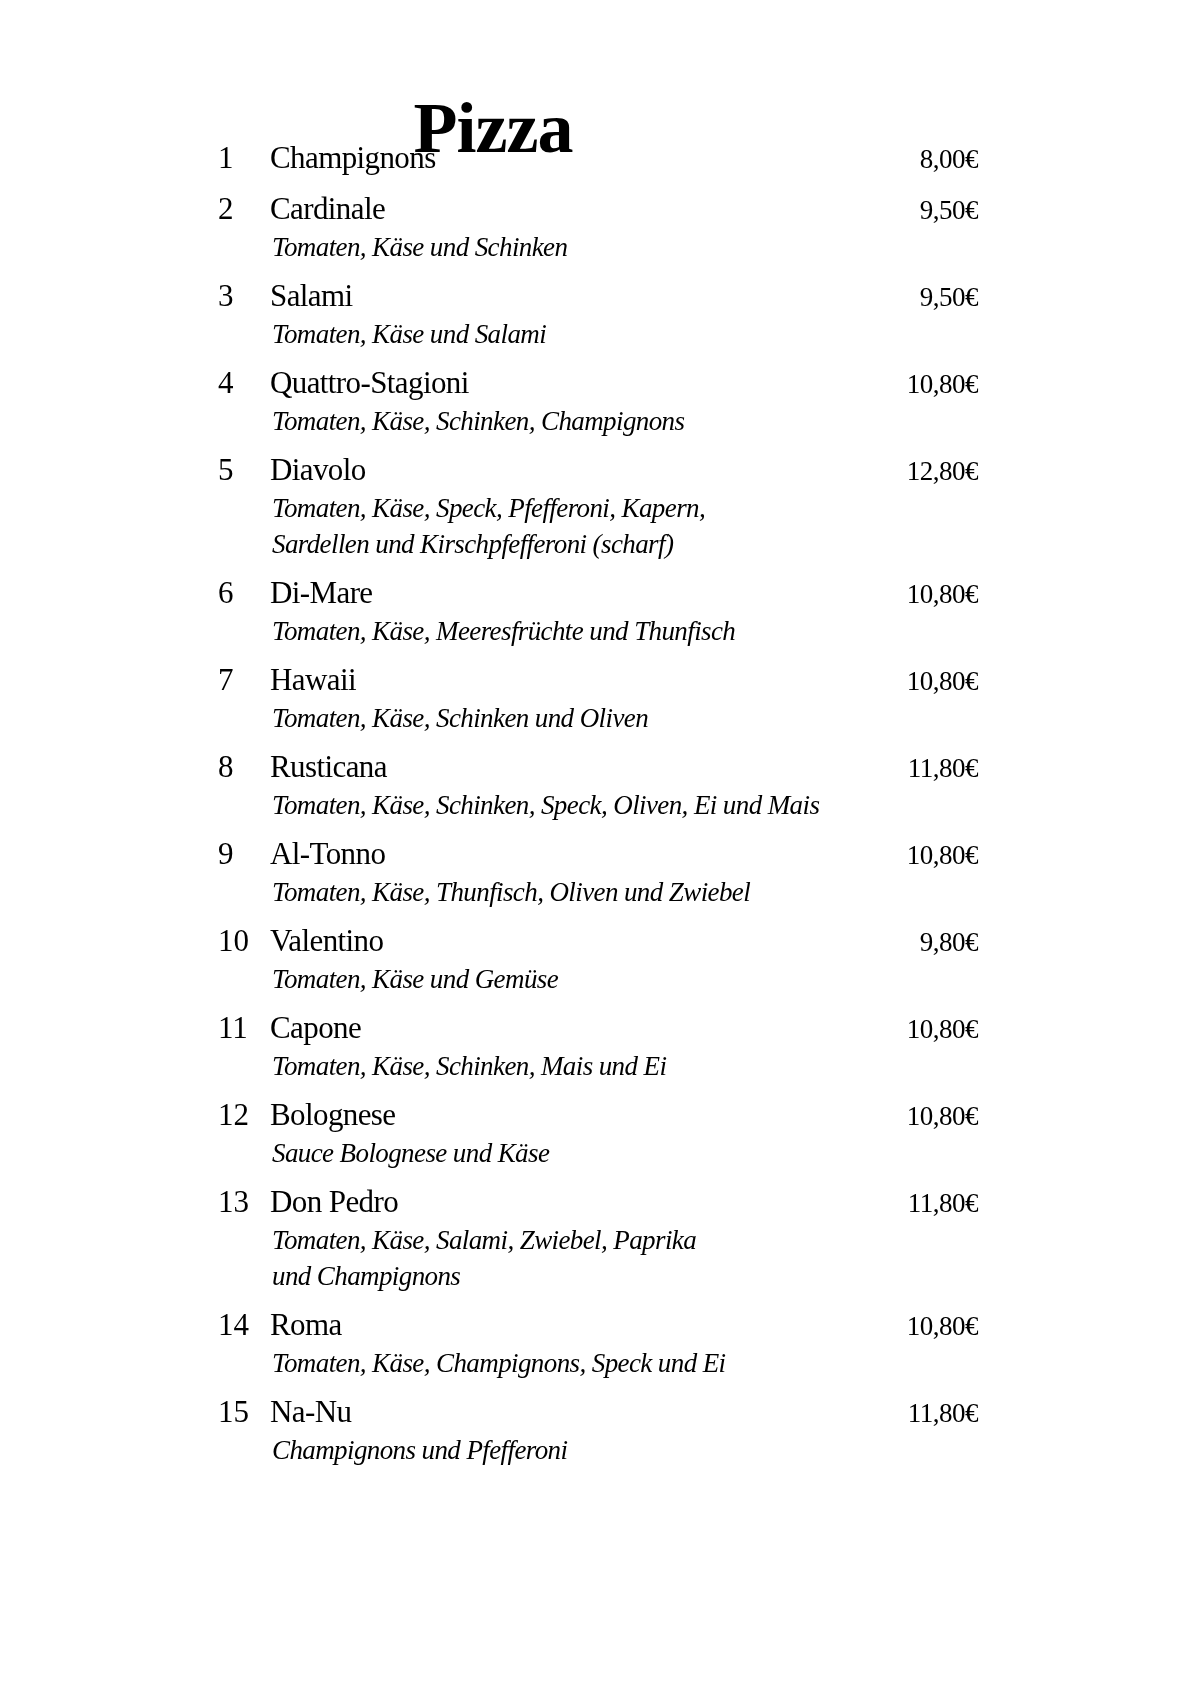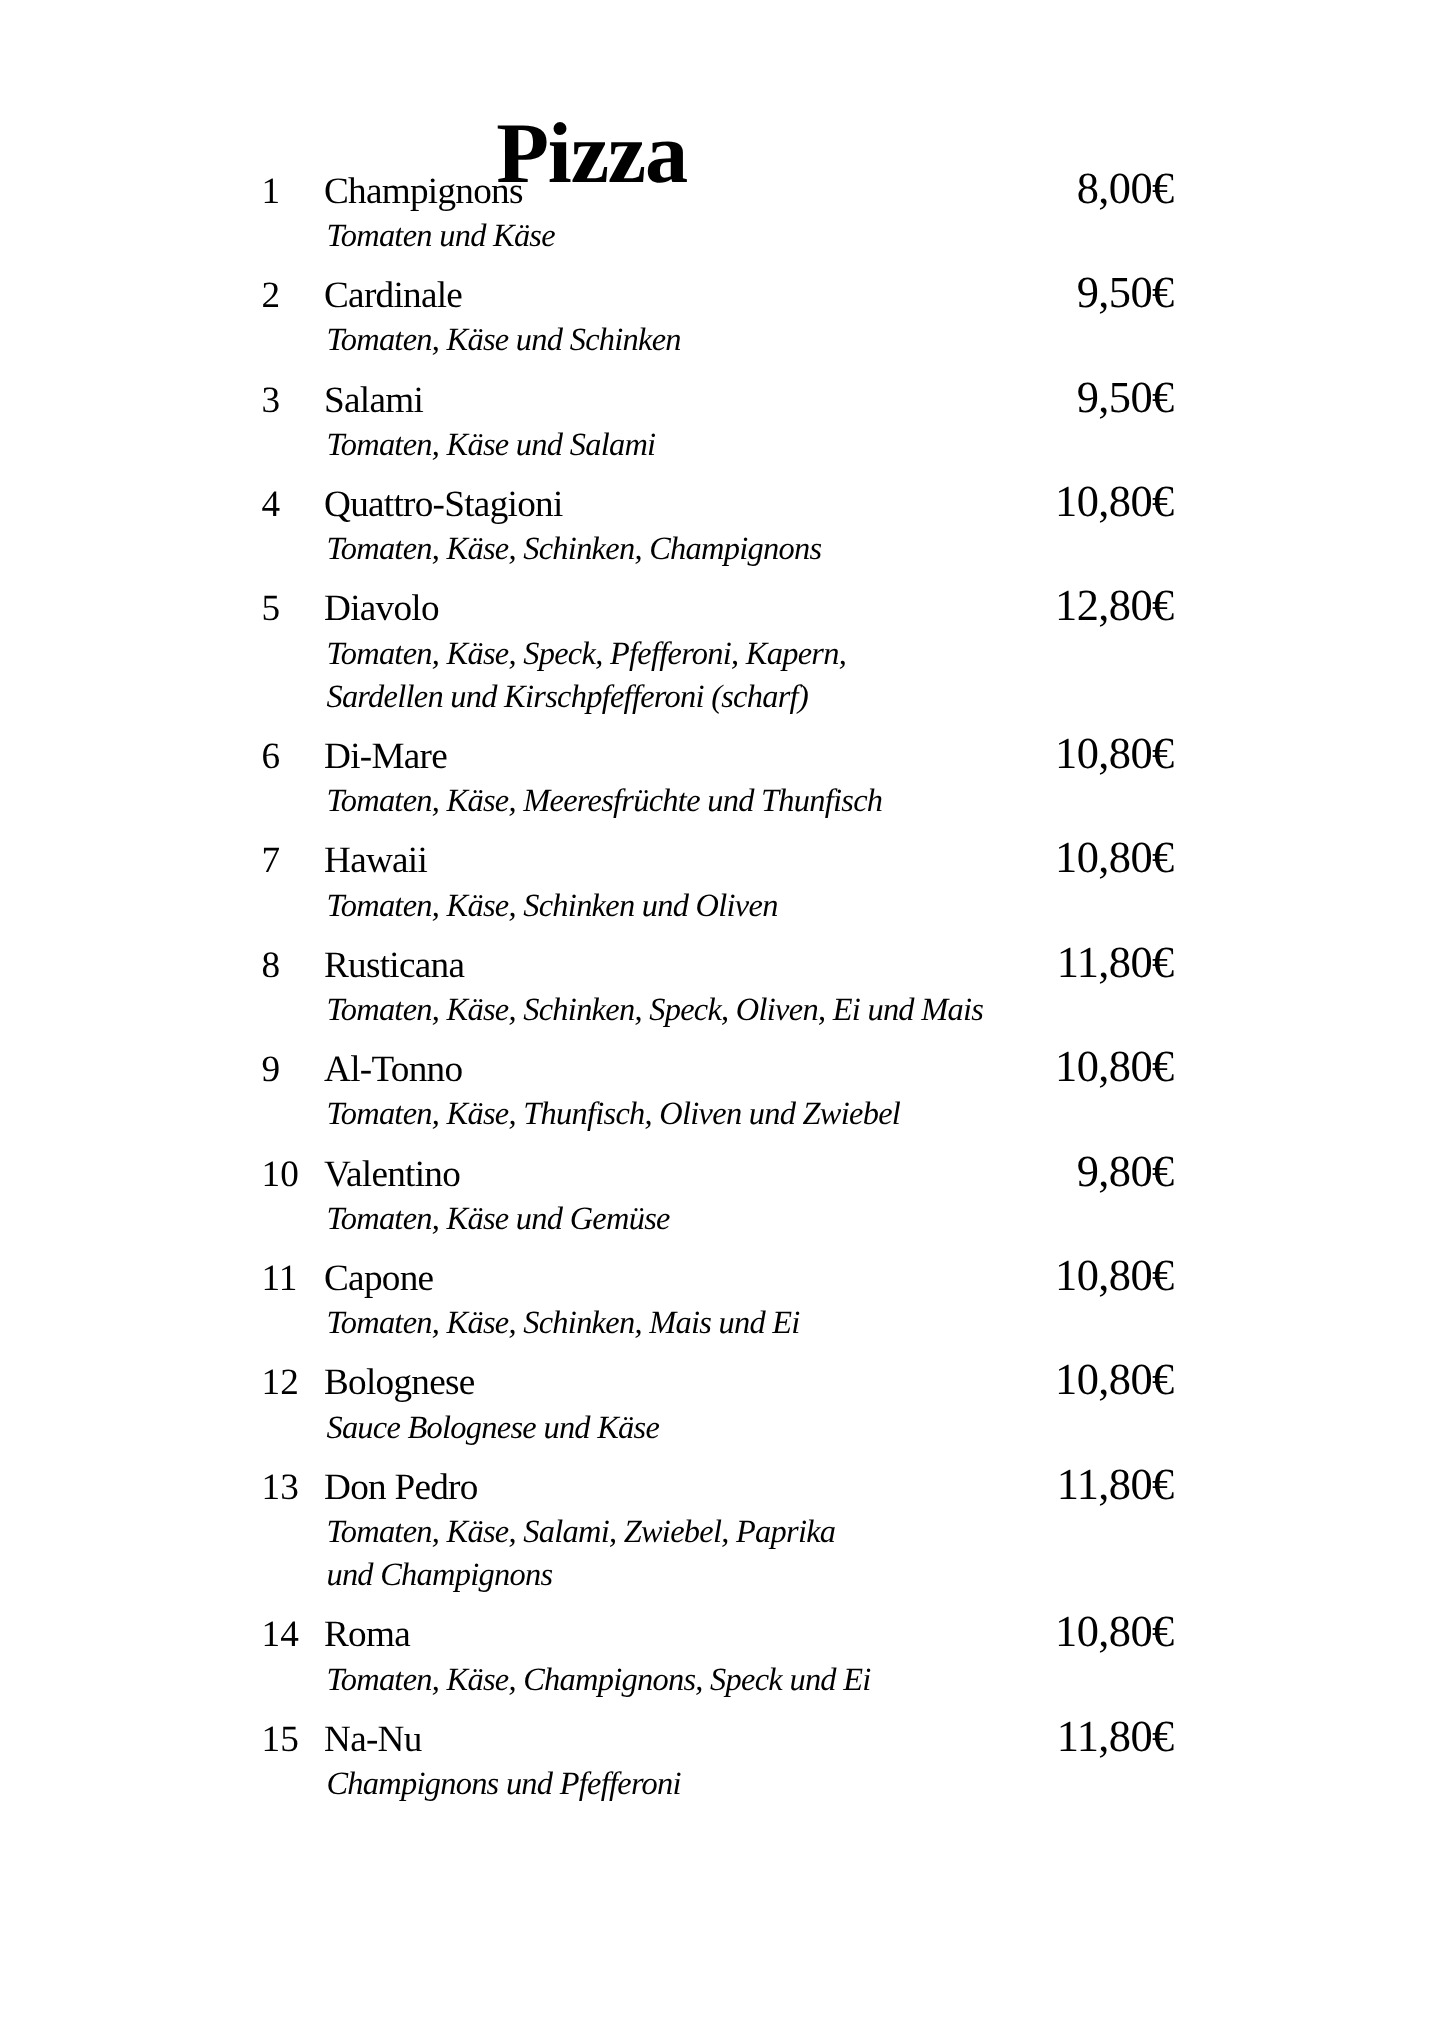--- a/index.html
+++ b/index.html
@@ -46,21 +46,21 @@
       width 52px;
       min-width: 52px;
       font-size: 31px;
     }
     .name {
       flex: 1;
       font-size: 31px;
       letter-spacing: -0.6px;
     }
     .price {
-      font-size: 37px;
+      font-size: 27px;
       text-align: right;
       letter-spacing: -0.5px;
     }
     .desc {
       margin-left: 54px;
       font-size: 27px;
       font-style: italic;
       line-height: 36px;
       letter-spacing: -0.6px;
     }
@@ -74,23 +74,20 @@
 
 <h1 class="title">Pizza</h1>
 
 <div class="menu" id="menu">
     <div class="item">
       <div class="item-head">
         <span class="num">1</span>
         <span class="name">Champignons</span>
         <span class="price">8,00€</span>
       </div>
-      <div class="desc">
-        <span class="desc-line">Tomaten und Käse</span>
-      </div>
     </div>
     <div class="item">
       <div class="item-head">
         <span class="num">2</span>
         <span class="name">Cardinale</span>
         <span class="price">9,50€</span>
       </div>
       <div class="desc">
         <span class="desc-line">Tomaten, Käse und Schinken</span>
       </div>

